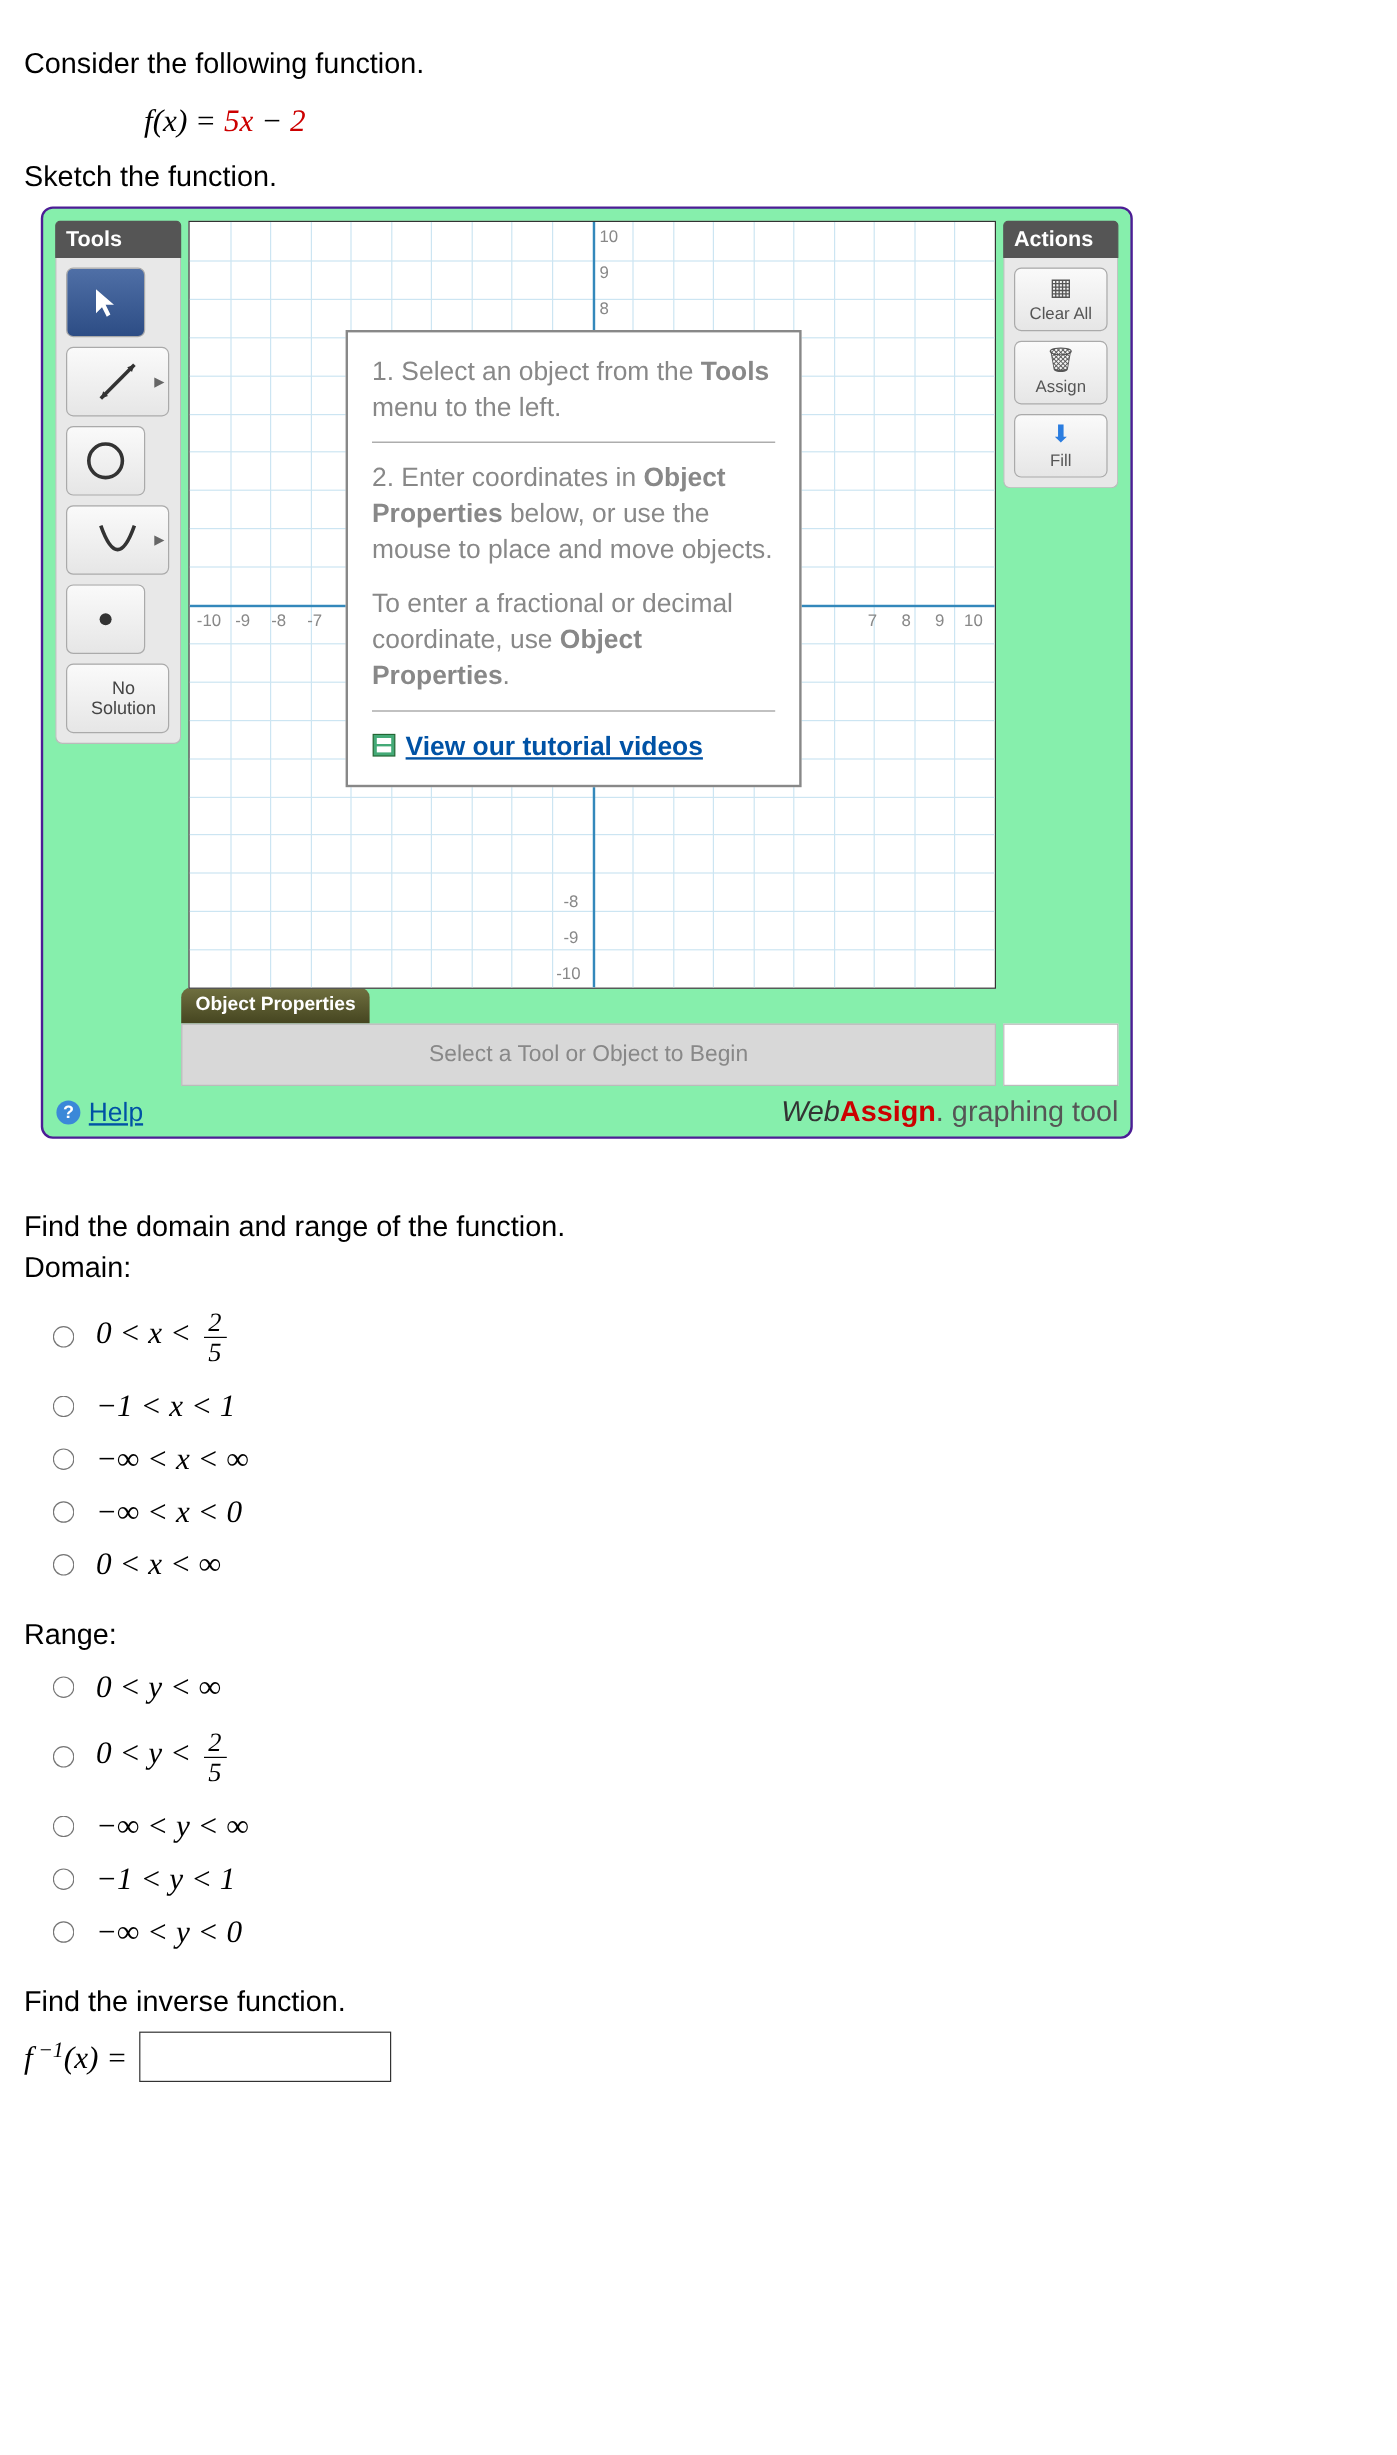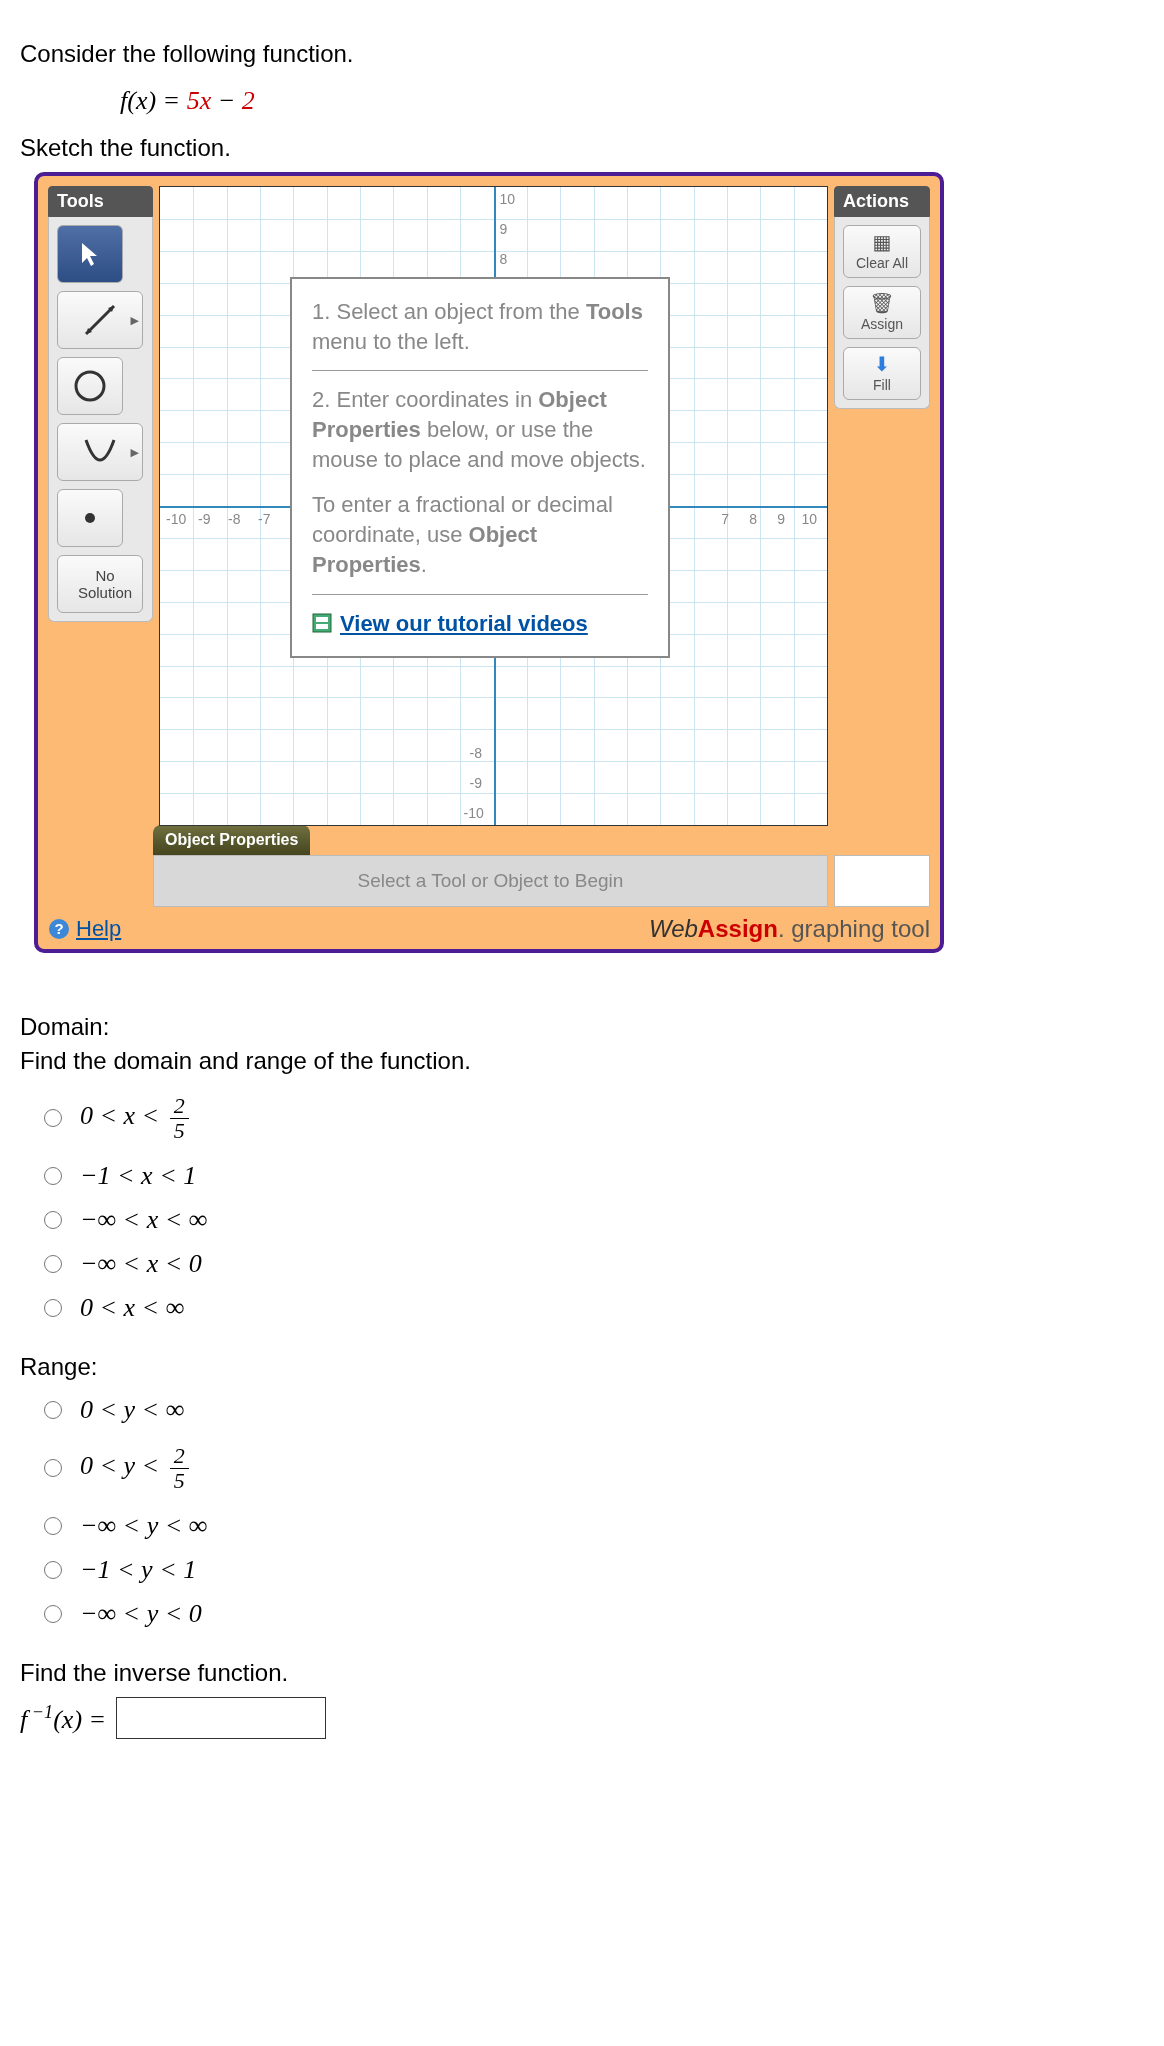--- a/index.html
+++ b/index.html
@@ -17,22 +17,22 @@
     font-style: italic;
     font-size: 26px;
     margin: 14px 0 18px 100px;
   }
   .red { color: #cc0000; }
   .sketch-line { margin-bottom: 10px; }
   
   .graphing-shell {
     margin: 10px 0 30px 14px;
     width: 910px;
-    background: #fdba74;
-    border: 4px solid #4c1d95;
+    background: #86efac;
+    border: 2px solid #4c1d95;
     border-radius: 10px;
     padding: 10px 10px 6px 10px;
     position: relative;
   }
   .graphing-top { display: flex; }
   .tools-col { width: 105px; }
   .panel-header {
     background: #555;
     color: #fff;
     font-size: 18px;
@@ -393,22 +393,22 @@
         </svg>
       <span>Help</span>
     </a>
     <div class="brand">
       <span class="web">Web</span><span class="assign">Assign</span>.<span> graphing tool</span>
     </div>
   </div>
 </div>
 
 <div class="questions">
+  <div class="q-label">Find the domain and range of the function.</div>
   <div class="q-label">Domain:</div>
-  <div class="q-label">Find the domain and range of the function.</div>
   <div class="options">
     <label class="opt-row big">
       <input type="radio" name="domain" style="">
       <span class="math">0 &lt; x &lt; <span class="frac">
             <span class="n">2</span>
             <span class="d">5</span>
           </span></span>
     </label>
     <label class="opt-row">
       <input type="radio" name="domain" style="">

